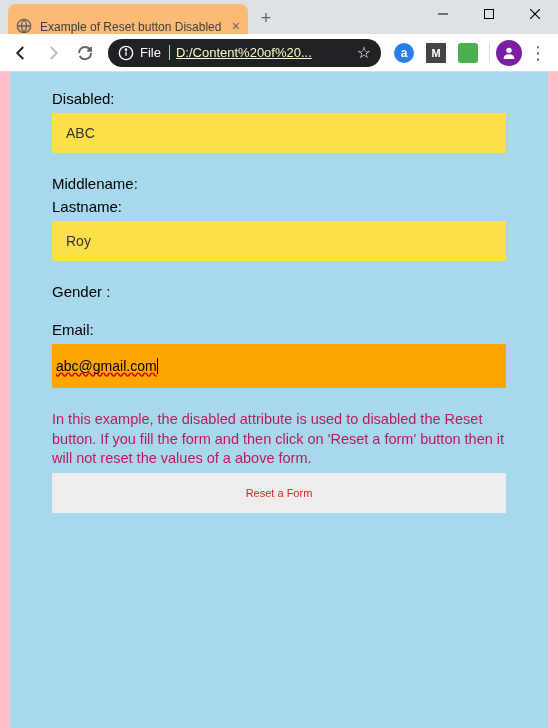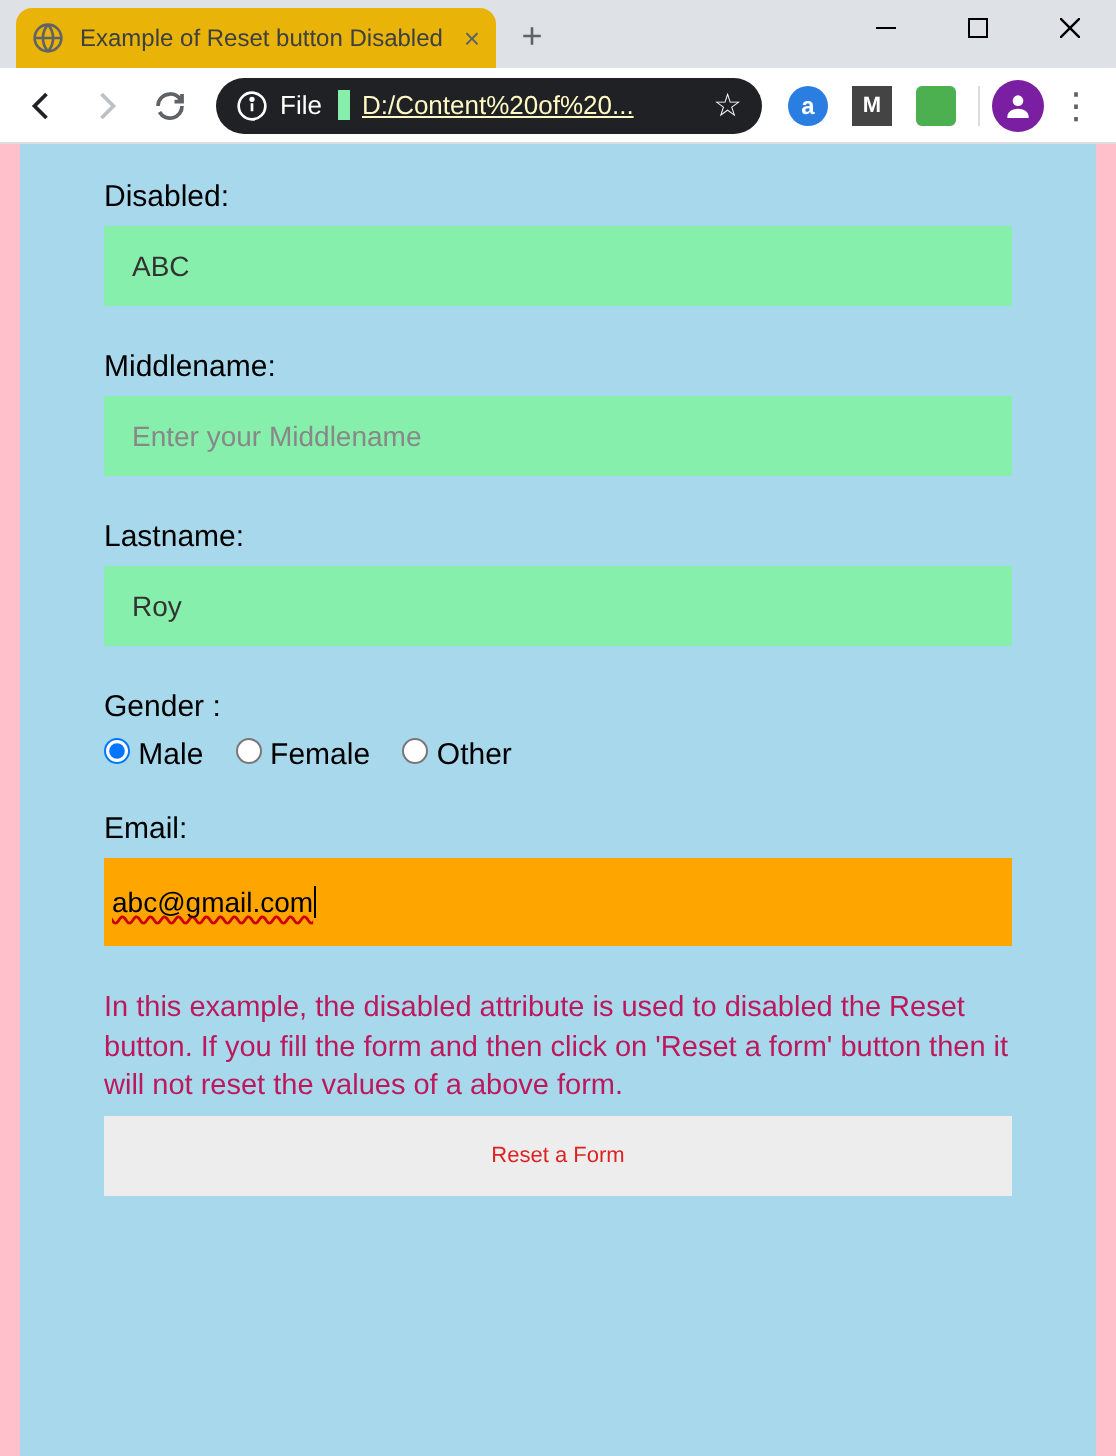--- a/index.html
+++ b/index.html
@@ -1,50 +1,50 @@
 <!DOCTYPE html>
 <html><head>
 <meta charset="utf-8">
 <style>
 * { box-sizing: border-box; margin: 0; padding: 0; }
 body { font-family: "Segoe UI", Arial, sans-serif; width: 558px; height: 728px; overflow: hidden; background: #fff; }
 
 
 .titlebar { height: 34px; background: #dee1e6; display: flex; align-items: flex-end; position: relative; }
-.tab { background: #eab308; height: 30px; margin-left: 8px; margin-top: 4px; border-radius: 8px 8px 0 0; display: flex; align-items: center; padding: 0 8px; width: 240px; position: relative; }
+.tab { background: #fdba74; height: 30px; margin-left: 8px; margin-top: 4px; border-radius: 8px 8px 0 0; display: flex; align-items: flex-end; padding: 0 8px; width: 240px; position: relative; }
 .tab-favicon { width: 16px; height: 16px; margin-right: 8px; color: #5f6368; }
 .tab-title { font-size: 12px; color: #3c4043; white-space: nowrap; overflow: hidden; text-overflow: ellipsis; flex: 1; }
 .tab-close { font-size: 14px; color: #5f6368; margin-left: 6px; cursor: pointer; }
 .newtab { width: 28px; height: 28px; display: flex; align-items: center; justify-content: center; color: #5f6368; font-size: 18px; margin-left: 4px; margin-bottom: 2px; cursor: pointer; }
 .window-controls { position: absolute; right: 0; top: 0; display: flex; }
 .win-btn { width: 46px; height: 28px; display: flex; align-items: center; justify-content: center; color: #000; cursor: pointer; }
 
 
 .toolbar { height: 38px; background: #fff; display: flex; align-items: center; padding: 0 6px; gap: 2px; border-bottom: 1px solid #dadce0; }
 .nav-btn { width: 30px; height: 30px; display: flex; align-items: center; justify-content: center; color: #5f6368; border-radius: 50%; cursor: pointer; }
 .nav-btn.disabled { color: #bdc1c6; }
 .omnibox { flex: 1; height: 28px; background: #202124; border-radius: 14px; display: flex; align-items: center; padding: 0 10px; color: #fff; margin: 0 6px; overflow: hidden; }
 .omnibox .info-icon { width: 16px; height: 16px; margin-right: 6px; flex-shrink: 0; }
-.omnibox .file-label { font-size: 13px; color: #fff; margin-right: 6px; border-right: 6px solid #86efac; padding-right: 8px; }
+.omnibox .file-label { font-size: 13px; color: #fff; margin-right: 6px; border-right: 1px solid #86efac; padding-right: 8px; }
 .omnibox .url { font-size: 13px; color: #fef9c3; white-space: nowrap; overflow: hidden; text-overflow: ellipsis; flex: 1; text-decoration: underline; }
 .omnibox .star { color: #fff; margin-left: 6px; flex-shrink: 0; }
 .ext-icon { width: 26px; height: 26px; display: flex; align-items: center; justify-content: center; margin: 0 2px; cursor: pointer; }
 .ext-a { background:#2a7de1; color:#fff; border-radius:50%; width:20px; height:20px; font-size:12px; font-weight:bold; display:flex;align-items:center;justify-content:center;}
 .ext-m { background:#444; color:#fff; width:20px; height:20px; font-size:11px; font-weight:bold; display:flex;align-items:center;justify-content:center;}
 .ext-g { background:#4caf50; color:#fff; width:20px; height:20px; font-size:10px; border-radius:3px; display:flex;align-items:center;justify-content:center;}
 .divider { width: 1px; height: 20px; background: #dadce0; margin: 0 4px; }
 .avatar { width: 26px; height: 26px; border-radius: 50%; background: #7b1fa2; color: #fff; display: flex; align-items: center; justify-content: center; cursor: pointer; }
 .menu-dots { width: 28px; display: flex; align-items: center; justify-content: center; color: #5f6368; cursor: pointer; font-size: 18px; }
 
 
 .viewport { height: calc(728px - 34px - 38px); overflow: auto; background: #ffc0cb; padding: 0 10px; }
 .form-container { background: #a7d8eb; padding: 18px 42px 28px 42px; min-height: 100%; }
 .page-title { font-size: 28px; font-weight: bold; text-align: center; margin: 8px 0 22px 0; color: #000; }
 .field-label { font-size: 15px; color: #000; margin-bottom: 6px; display: block; }
-.text-input { width: 100%; height: 40px; background: #86efac; border: none; padding: 0 14px; font-size: 14px; color: #333; margin-bottom: 22px; outline: none; }
+.text-input { width: 100%; height: 40px; background: #fde047; border: none; padding: 0 14px; font-size: 14px; color: #333; margin-bottom: 22px; outline: none; }
 .text-input::placeholder { color: #888; }
 .gender-row { margin-bottom: 20px; }
 .gender-options { margin-top: 6px; font-size: 15px; }
 .gender-options label { margin-right: 12px; }
 .email-wrap { position: relative; margin-bottom: 22px; }
 .email-input-wrap { background: #ffa500; height: 44px; display: flex; align-items: center; padding: 0 4px; }
 .email-text { font-size: 14px; color: #000; text-decoration: underline wavy #c00; text-decoration-skip-ink: none; }
 .caret { display:inline-block; width:1px; height:16px; background:#000; vertical-align: middle; }
 .desc-text { font-size: 14.5px; color: #be185d; line-height: 1.35; margin-bottom: 4px; }
 .reset-btn { width: 100%; height: 40px; background: #ededed; border: none; color: #d22; font-size: 11px; cursor: default; }
@@ -128,32 +128,26 @@
   <div class="menu-dots">⋮</div>
 </div>
 
 <div class="viewport">
   <div class="form-container">
 
     <label class="field-label">Disabled:</label>
     <input class="text-input" type="text" value="ABC" style="">
 
     <label class="field-label">Middlename:</label>
-    <input class="text-input" type="text" placeholder="Enter your Middlename" style="">
 
     <label class="field-label">Lastname:</label>
     <input class="text-input" type="text" value="Roy" style="">
 
     <div class="gender-row">
       <span class="field-label" style="display:inline">Gender :</span>
-      <div class="gender-options">
-        <label><input type="radio" name="g" checked="" style=""> <span>Male</span></label>
-        <label><input type="radio" name="g" style=""> <span>Female</span></label>
-        <label><input type="radio" name="g" style=""> <span>Other</span></label>
-      </div>
     </div>
 
     <label class="field-label">Email:</label>
     <div class="email-wrap">
       <div class="email-input-wrap">
         <span class="email-text">abc@gmail.com</span>
           <span class="caret"></span>
       </div>
     </div>
 

